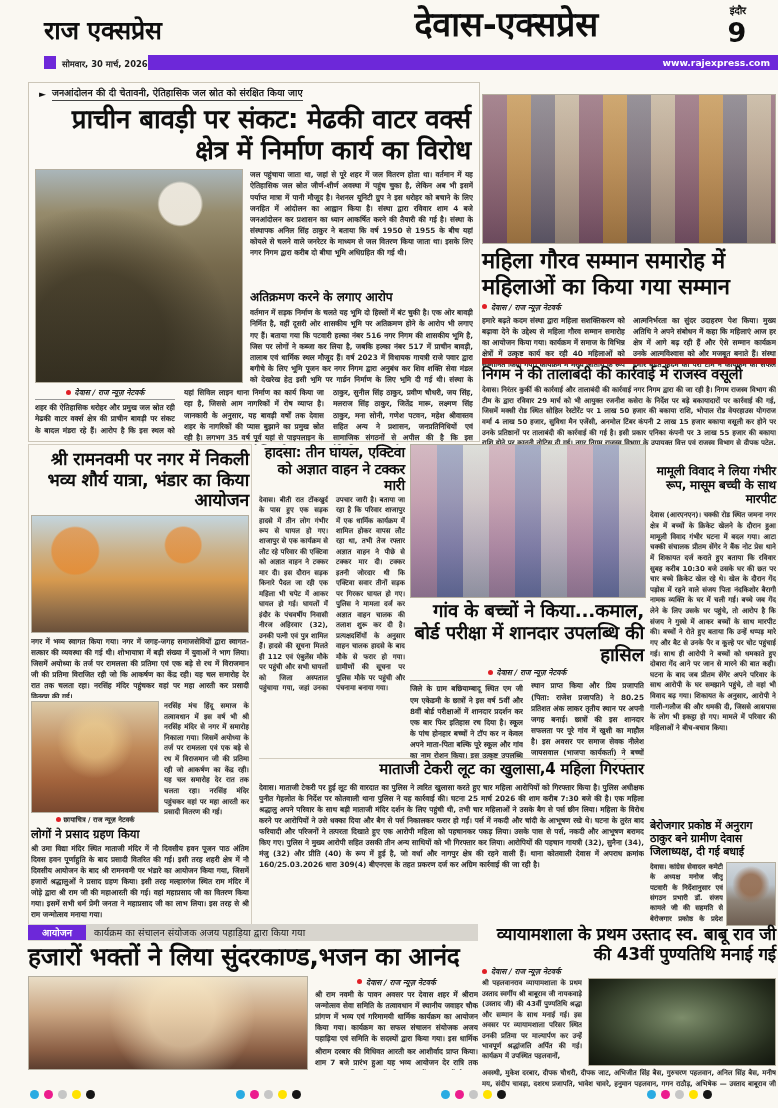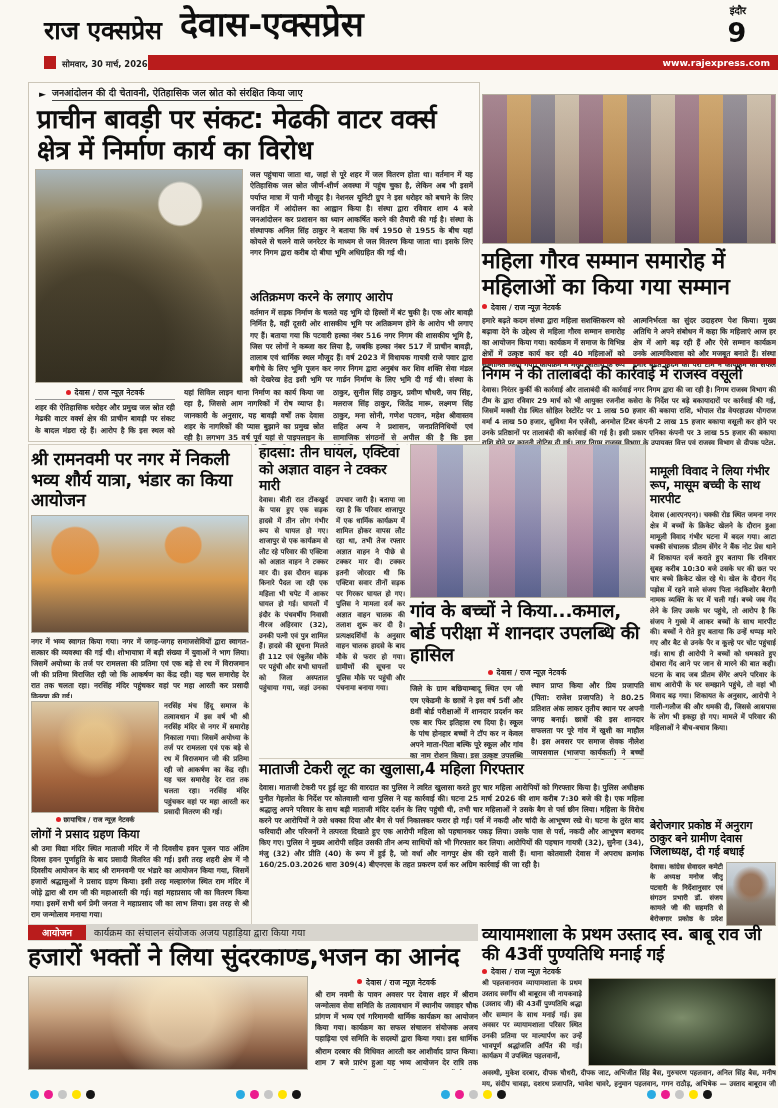--- a/index.html
+++ b/index.html
@@ -1,22 +1,22 @@
 <!DOCTYPE html>
 <html><head>
 <meta charset="utf-8">
 <style>
   html,body{margin:0;padding:0;background:#dddad2;}
   .page{position:relative;width:778px;height:1108px;margin:0 auto;background:#faf8f2;
         font-family:"DejaVu Sans",sans-serif;color:#1c1c1c;overflow:hidden;}
   .abs{position:absolute;}
   .hl{font-weight:bold;color:#0e0e0e;letter-spacing:-0.2px;line-height:1.18;margin:0;}
-  .center{text-align:left;}
+  .center{text-align:right;}
   .body-txt{font-size:7.3px;line-height:1.52;text-align:justify;color:#2b2b2b;overflow:hidden;font-weight:bold;}
-  .byline{font-size:7.6px;font-weight:bold;color:#222;display:flex;align-items:center;gap:4px;justify-content:center;}
+  .byline{font-size:7.6px;font-weight:bold;color:#222;display:flex;align-items:center;gap:4px;justify-content:center;font-style:italic;}
   .rdot{width:5px;height:5px;border-radius:50%;background:#e01f26;display:inline-block;flex:0 0 auto;}
   .subhead{font-weight:bold;color:#0e0e0e;}
   .photo{border:1px solid #b4ae9f;background-size:cover;}
   .ph-bavdi{background:
       radial-gradient(circle at 70% 16%, rgba(238,233,222,.95) 0 9%, rgba(238,233,222,0) 10%),
       radial-gradient(circle at 30% 80%, rgba(40,35,22,.55) 0 30%, rgba(40,35,22,0) 60%),
       linear-gradient(180deg,#aab6ba 0%,#968b6c 20%,#776a4d 45%,#5e553f 70%,#423c2c 100%);}
   .ph-mahila{background:
       repeating-linear-gradient(90deg, rgba(118,62,140,.38) 0 24px, rgba(222,152,62,.40) 24px 48px,
         rgba(64,84,164,.34) 48px 72px, rgba(226,222,228,.30) 72px 96px),
@@ -39,21 +39,21 @@
       radial-gradient(ellipse at 50% 45%, #7d8d6b 0%, #49563d 42%, #242b1c 76%, #12150d 100%);}
   .ph-portrait{background:
       radial-gradient(circle at 50% 35%, rgba(150,110,82,.9) 0 22%, rgba(150,110,82,0) 40%),
       linear-gradient(180deg,#d0d7dd 0%,#bac3ca 35%,#8f8478 60%,#6e5e51 100%);}
   .karrow{font-size:9px;color:#111;}
   .kicker-row{display:flex;align-items:center;gap:6px;padding:3px 10px 1px 10px;}
   .kicker-text{font-size:9.4px;font-weight:bold;border-bottom:1px solid #444;padding-bottom:1px;}
   .dotgroup{display:flex;gap:5px;align-items:center;}
   .dot{width:9px;height:9px;border-radius:50%;display:inline-block;}
   .caption{font-size:6.8px;font-weight:bold;display:flex;gap:3px;align-items:center;justify-content:center;}
-  .redbar{background:#b91c1c;}
+  .redbar{background:#6d28d9;}
   .graybar{background:#d8d5ce;}
 </style>
 </head>
 <body>
 
 <div class="page">
 
   <div class="abs hl" style="left:44px;top:16px;font-size:25px">राज एक्सप्रेस</div>
   <div class="abs hl center" style="left:180px;right:180px;top:4px;font-size:34px">देवास-एक्सप्रेस</div>
   <div class="abs hl" style="right:32px;top:5px;font-size:10px">इंदौर</div>

